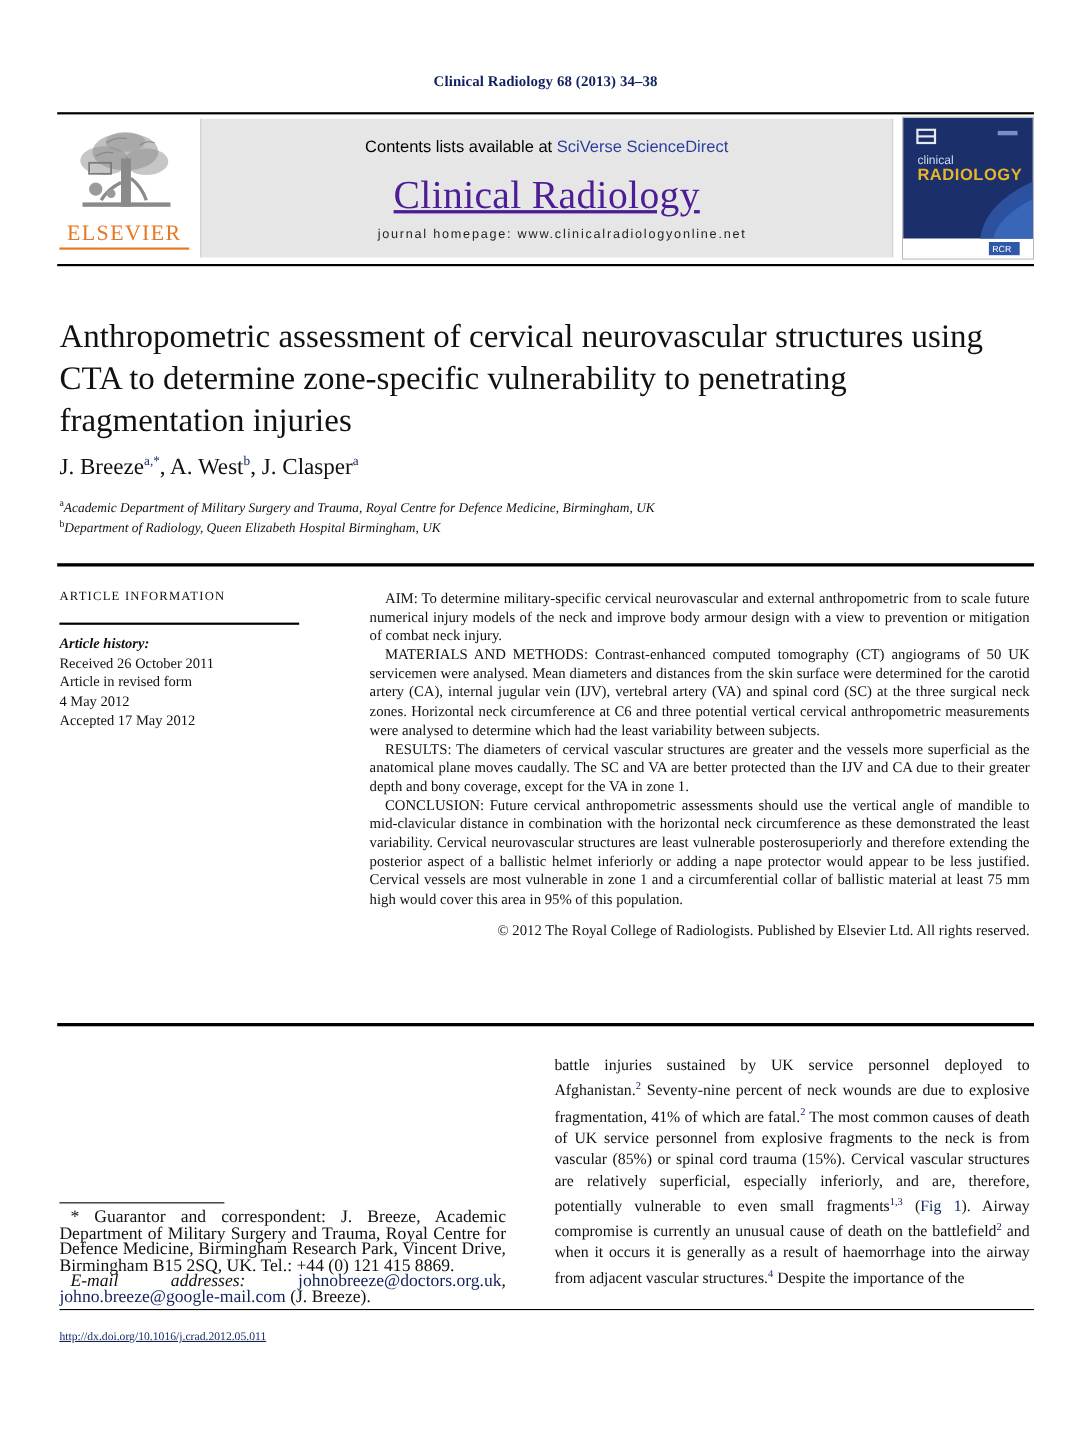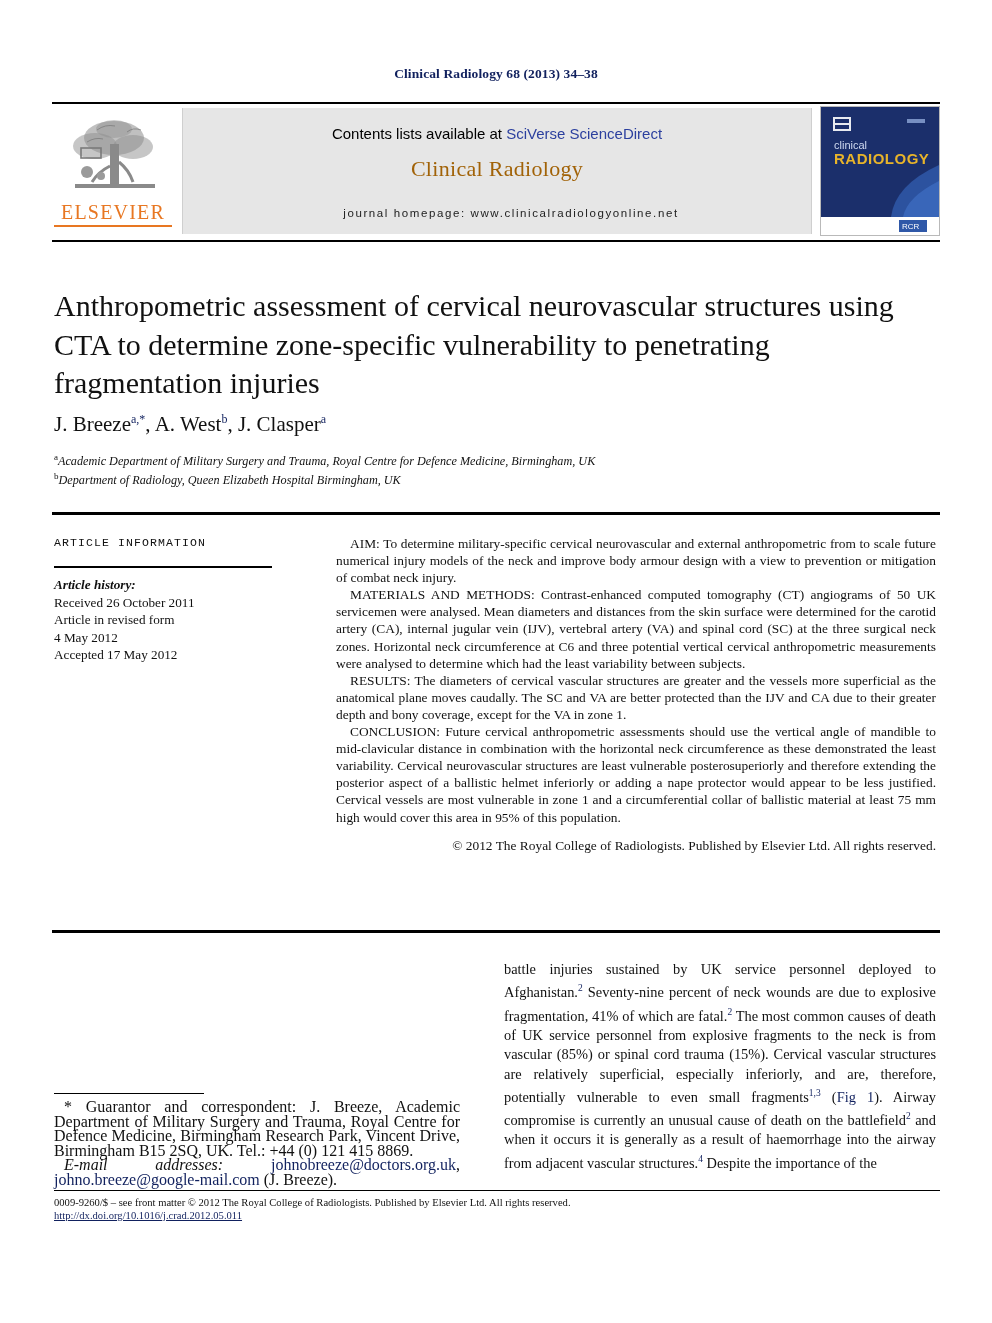--- a/index.html
+++ b/index.html
@@ -92,23 +92,24 @@
   }
   .contents-line .sd {
     color: #2b3f9e;
   }
   .journal-name {
     position: absolute;
     left: 0; top: 48px;
     width: 628px;
     text-align: center;
     font-family: "Liberation Serif", serif;
-    font-size: 22px;
-    color: #a16207;
+    font-size: 36px;
+    color: #4c1d95;
     letter-spacing: .3px;
+    text-decoration: underline;
   }
   .journal-home {
     position: absolute;
     left: 14px; top: 99px;
     width: 628px;
     text-align: center;
     font-family: "Liberation Sans", sans-serif;
     font-size: 11.5px;
     letter-spacing: 1.6px;
     color: #222;
@@ -173,21 +174,21 @@
     left: 52px; top: 512px;
     width: 888px;
     height: 2.5px;
     background: #000;
   }
 
   
   .artinfo-head {
     position: absolute;
     left: 54px; top: 536px;
-    font-family: Liberation Mono, monospace;
+    font-family: Liberation Serif, serif;
     font-size: 11.5px;
     letter-spacing: 1.1px;
     color: #111;
     text-align: center;
   }
   .artinfo-rule {
     position: absolute;
     left: 54px; top: 566px;
     width: 218px;
     height: 1.6px;
@@ -414,16 +415,15 @@
     <p class="body-text noindent"><span>battle injuries sustained by UK service personnel deployed to Afghanistan.</span><sup>2</sup><span> Seventy-nine percent of neck wounds are due to explosive fragmentation, 41% of which are fatal.</span><sup>2</sup><span> The most common causes of death of UK service personnel from explosive fragments to the neck is from vascular (85%) or spinal cord trauma (15%). Cervical vascular structures are relatively superficial, especially inferiorly, and are, therefore, potentially vulnerable to even small fragments</span><sup>1,3</sup><span> (</span><span class="xref">Fig 1</span><span>). Airway compromise is currently an unusual cause of death on the battlefield</span><sup>2</sup><span> and when it occurs it is generally as a result of haemorrhage into the airway from adjacent vascular structures.</span><sup>4</sup><span> Despite the importance of the</span></p>
   </div>
 
   <div class="foot-rule"></div>
   <div class="footnote">
     <p>* Guarantor and correspondent: J. Breeze, Academic Department of Military Surgery and Trauma, Royal Centre for Defence Medicine, Birmingham Research Park, Vincent Drive, Birmingham B15 2SQ, UK. Tel.: +44 (0) 121 415 8869.</p>
     <p><span class="email-label">E-mail addresses:</span> <span class="link">johnobreeze@doctors.org.uk</span><span>, </span><span class="link">johno.breeze@google-mail.com</span><span> (J. Breeze).</span></p>
   </div>
 
   <div class="bottom-rule"></div>
-  <div class="frontmatter">0009-9260/$ – see front matter © 2012 The Royal College of Radiologists. Published by Elsevier Ltd. All rights reserved.</div>
   <div class="doi">http://dx.doi.org/10.1016/j.crad.2012.05.011</div>
 
 </div>
 
 </body></html>

